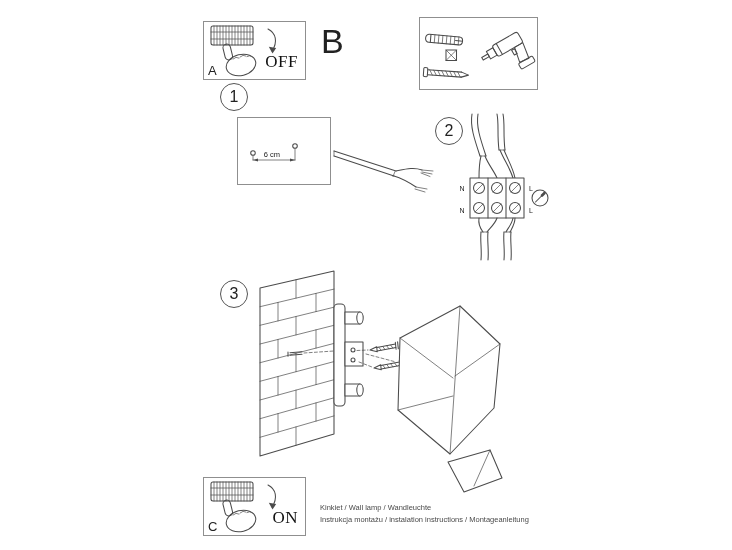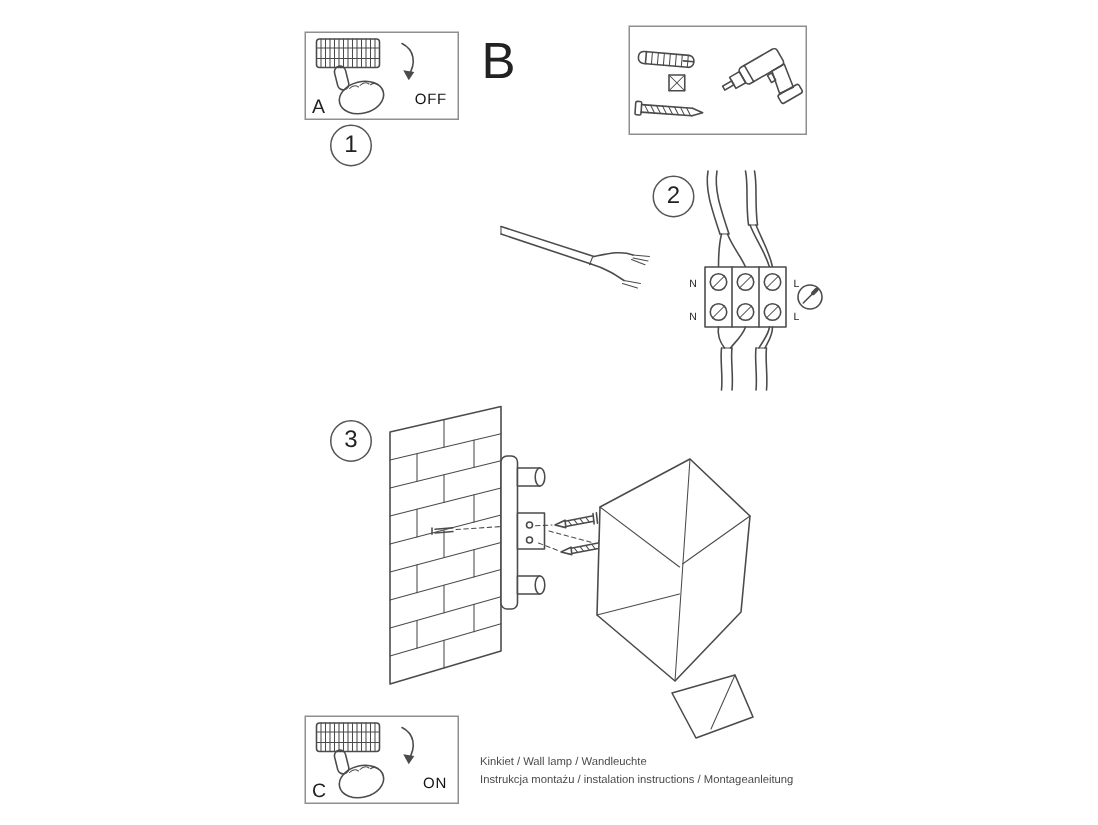--- a/index.html
+++ b/index.html
@@ -1,20 +1,20 @@
 <!DOCTYPE html>
 <html><head>
 <meta charset="utf-8">
 <style>
   html,body{margin:0;padding:0;}
   body{width:732px;height:550px;background:#fff;font-family:"Liberation Sans",sans-serif;}
   .sheet{position:relative;width:732px;height:550px;background:#fff;overflow:hidden;color:#333;}
   .box{position:absolute;border:1px solid #8f8f8f;background:#fff;}
   .panel-letter{position:absolute;left:4px;bottom:1px;font-size:13px;color:#222;}
-  .switch-state{position:absolute;right:7px;bottom:7px;font-size:10px;color:#111;letter-spacing:.5px;}
+  .switch-state{position:absolute;right:7px;bottom:7px;font-size:17px;color:#111;letter-spacing:.5px;font-family:Liberation Serif, serif;}
   .letter-b{position:absolute;left:321px;top:22px;font-size:34px;color:#222;}
   .step-circle{position:absolute;width:26px;height:26px;border:1.3px solid #555;border-radius:50%;
     display:flex;align-items:center;justify-content:center;font-size:16px;color:#222;background:#fff;}
   .footer{position:absolute;left:320px;top:502px;width:250px;font-size:7.5px;color:#4a4a4a;line-height:1.6;}
   svg{display:block;overflow:visible;}
   .ln{stroke:#4b4b4b;stroke-width:1.05;fill:none;stroke-linecap:round;stroke-linejoin:round;}
   .thin{stroke-width:0.7;}
   .dash{stroke-dasharray:3 2.2;}
   .wfill{fill:#fff;}
   .solid{fill:#4b4b4b;stroke:none;}
@@ -74,20 +74,31 @@
           <rect x="14" y="40.5" width="16" height="6.5" rx="1.5"></rect>
         </g>
       </g>
     </svg>
   </div>
 
   <div class="step-circle" style="left:220px;top:83px;">
     <span>1</span>
   </div>
 
+  <div class="box" style="left:237px;top:117px;width:92px;height:66px;">
+    <svg viewBox="0 0 90 64" width="90" height="64">
+      <circle class="ln" cx="15" cy="35" r="2.3"></circle>
+      <circle class="ln" cx="57" cy="28" r="2.3"></circle>
+      <path class="ln thin" d="M15,38 V42 M57,31 V42"></path>
+      <line class="ln thin" x1="15" y1="42" x2="57" y2="42"></line>
+      <polygon class="solid" points="15,42 20,40.6 20,43.4"></polygon>
+      <polygon class="solid" points="57,42 52,40.6 52,43.4"></polygon>
+      <text x="34" y="39" font-size="7.5" text-anchor="middle">6 cm</text>
+    </svg>
+  </div>
 
   <svg style="position:absolute;left:332px;top:147px;" viewBox="0 0 112 50" width="112" height="50">
     <path class="ln" d="M2,4 L64,24"></path>
     <path class="ln" d="M2,9 L62,29"></path>
     <path class="ln thin" d="M2,4 L2,9 M63,24.5 L61,29.5"></path>
     <path class="ln" d="M64,24 C74,22 82,20 90,23"></path>
     <path class="ln thin" d="M90,23 L101,24 M90,25 L100,27 M89,26 L98,29.5"></path>
     <path class="ln" d="M62,29 C72,32 78,36 84,40"></path>
     <path class="ln thin" d="M84,40 L95,42 M83,42 L93,45"></path>
   </svg>

